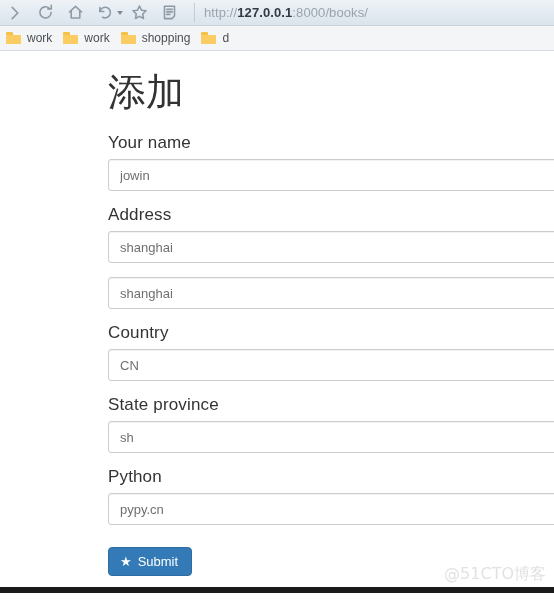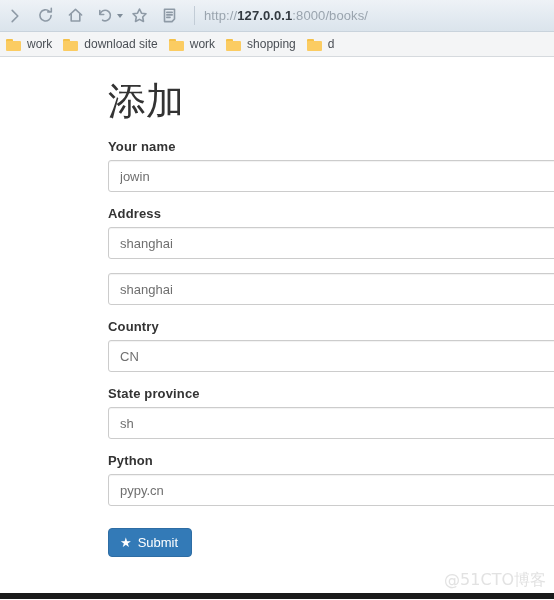--- a/index.html
+++ b/index.html
@@ -11,21 +11,21 @@
     height: 600px;
     overflow: hidden;
     background: #ffffff;
     font-family: "Liberation Sans", "DejaVu Sans", sans-serif;
     -webkit-font-smoothing: antialiased;
   }
 
   
   #browser-chrome {
     width: 554px;
-    height: 32px;
+    height: 26px;
     background: linear-gradient(to bottom, #eef2f6 0%, #e3eaf1 55%, #dbe4ec 100%);
     border-bottom: 1px solid #c9d3dc;
     box-sizing: border-box;
     display: flex;
     align-items: center;
   }
   .nav-btn {
     width: 30px;
     height: 30px;
     display: flex;
@@ -77,21 +77,21 @@
   .url-host { color: #333a41; font-weight: bold; }
 
   
   #bookmarks-bar {
     width: 554px;
     height: 25px;
     background: #f4f5f6;
     border-bottom: 1px solid #d6dade;
     box-sizing: border-box;
     display: flex;
-    align-items: flex-start;
+    align-items: center;
     padding-left: 6px;
     overflow: hidden;
   }
   .bookmark-item {
     display: flex;
     align-items: center;
     height: 25px;
     padding: 0 7px 0 0;
     margin-right: 4px;
     flex: 0 0 auto;
@@ -134,27 +134,27 @@
   }
   #form-container {
     padding: 22px 0 0 108px;
   }
   #page-title {
     font-size: 38px;
     line-height: 44px;
     color: #333333;
     font-weight: normal;
     margin: 0 8px 16px 0;
-    font-family: Liberation Sans, sans-serif;
+    font-family: Liberation Mono, monospace;
   }
   .form-group { margin-bottom: 14px; }
   .form-label {
     display: block;
-    font-size: 13px;
-    font-weight: bold;
+    font-size: 17px;
+    font-weight: normal;
     color: #333333;
     margin-bottom: 6px;
     letter-spacing: 0.15px;
   }
   .form-input {
     display: block;
     box-sizing: border-box;
     width: 470px;
     height: 32px;
     padding: 5px 11px;
@@ -268,27 +268,20 @@
 <div id="bookmarks-bar">
 
   <div class="bookmark-item">
     <span class="folder-icon">
         <span class="tab"></span>
         <span class="body"></span>
       </span>
     <span class="bookmark-label">work</span>
   </div>
 
-  <div class="bookmark-item">
-    <span class="folder-icon">
-        <span class="tab"></span>
-        <span class="body"></span>
-      </span>
-    <span class="bookmark-label">download site</span>
-  </div>
 
 
 
   <div class="bookmark-item">
     <span class="folder-icon">
         <span class="tab"></span>
         <span class="body"></span>
       </span>
     <span class="bookmark-label">work</span>
   </div>

